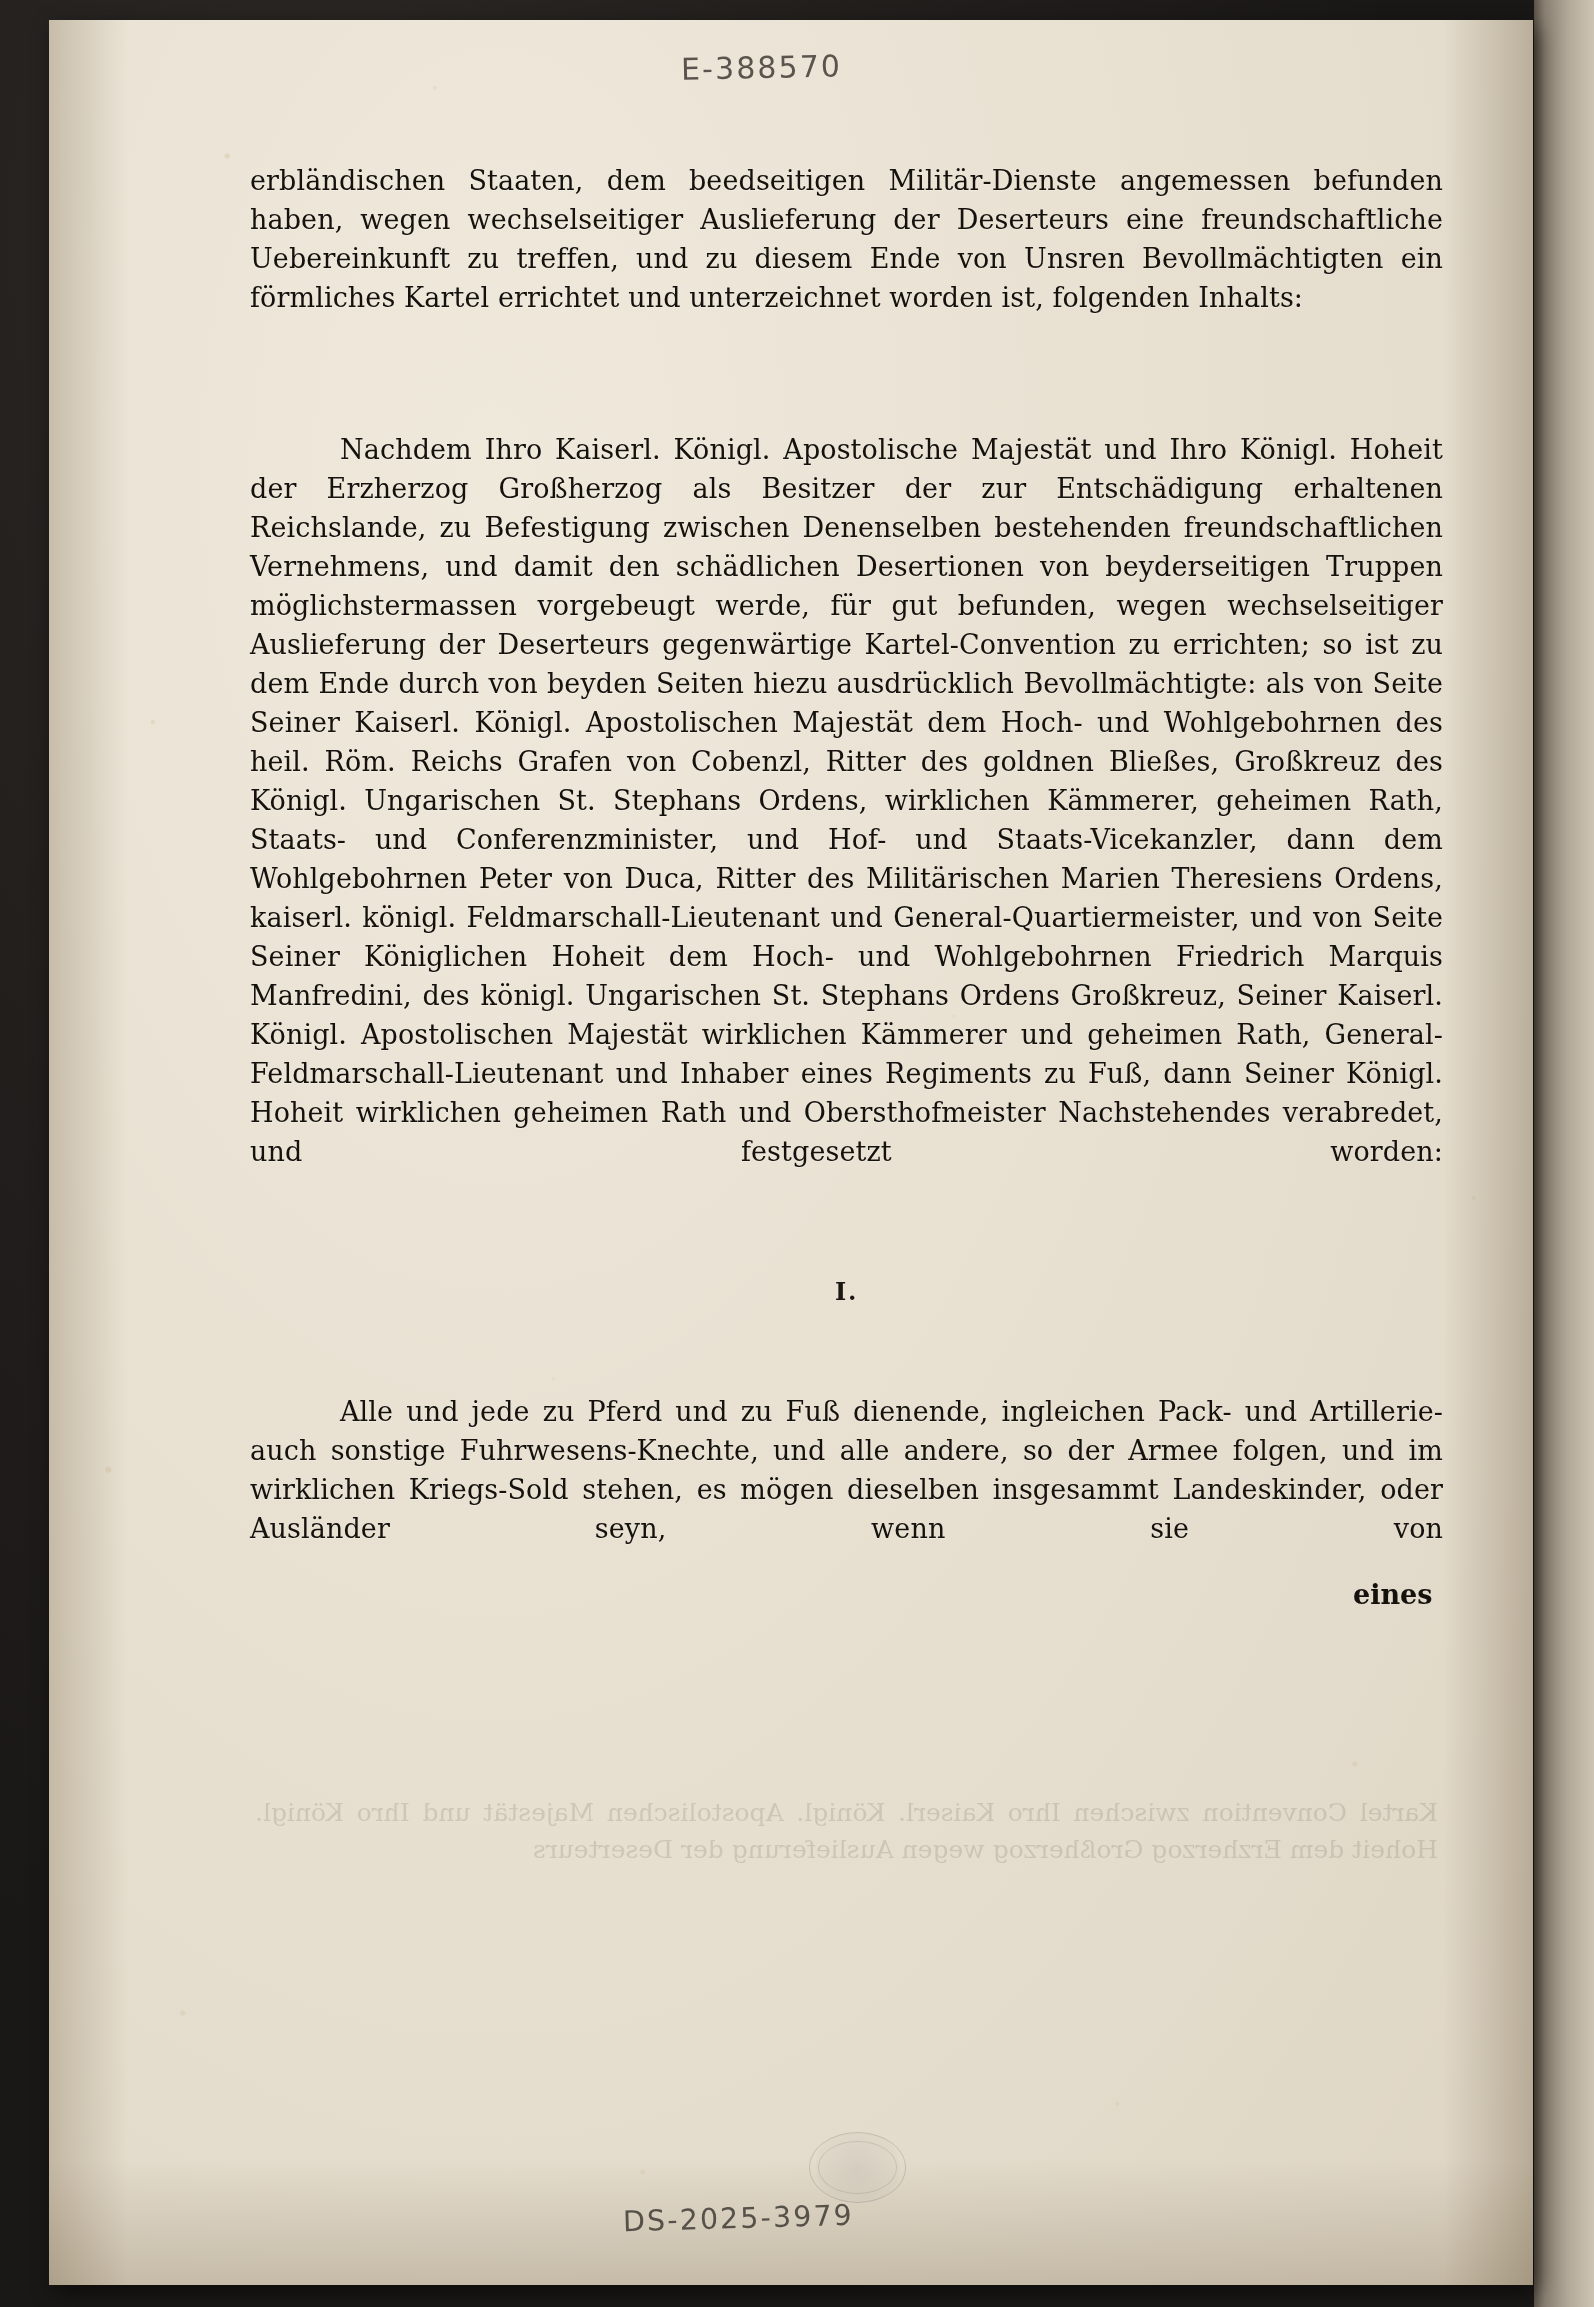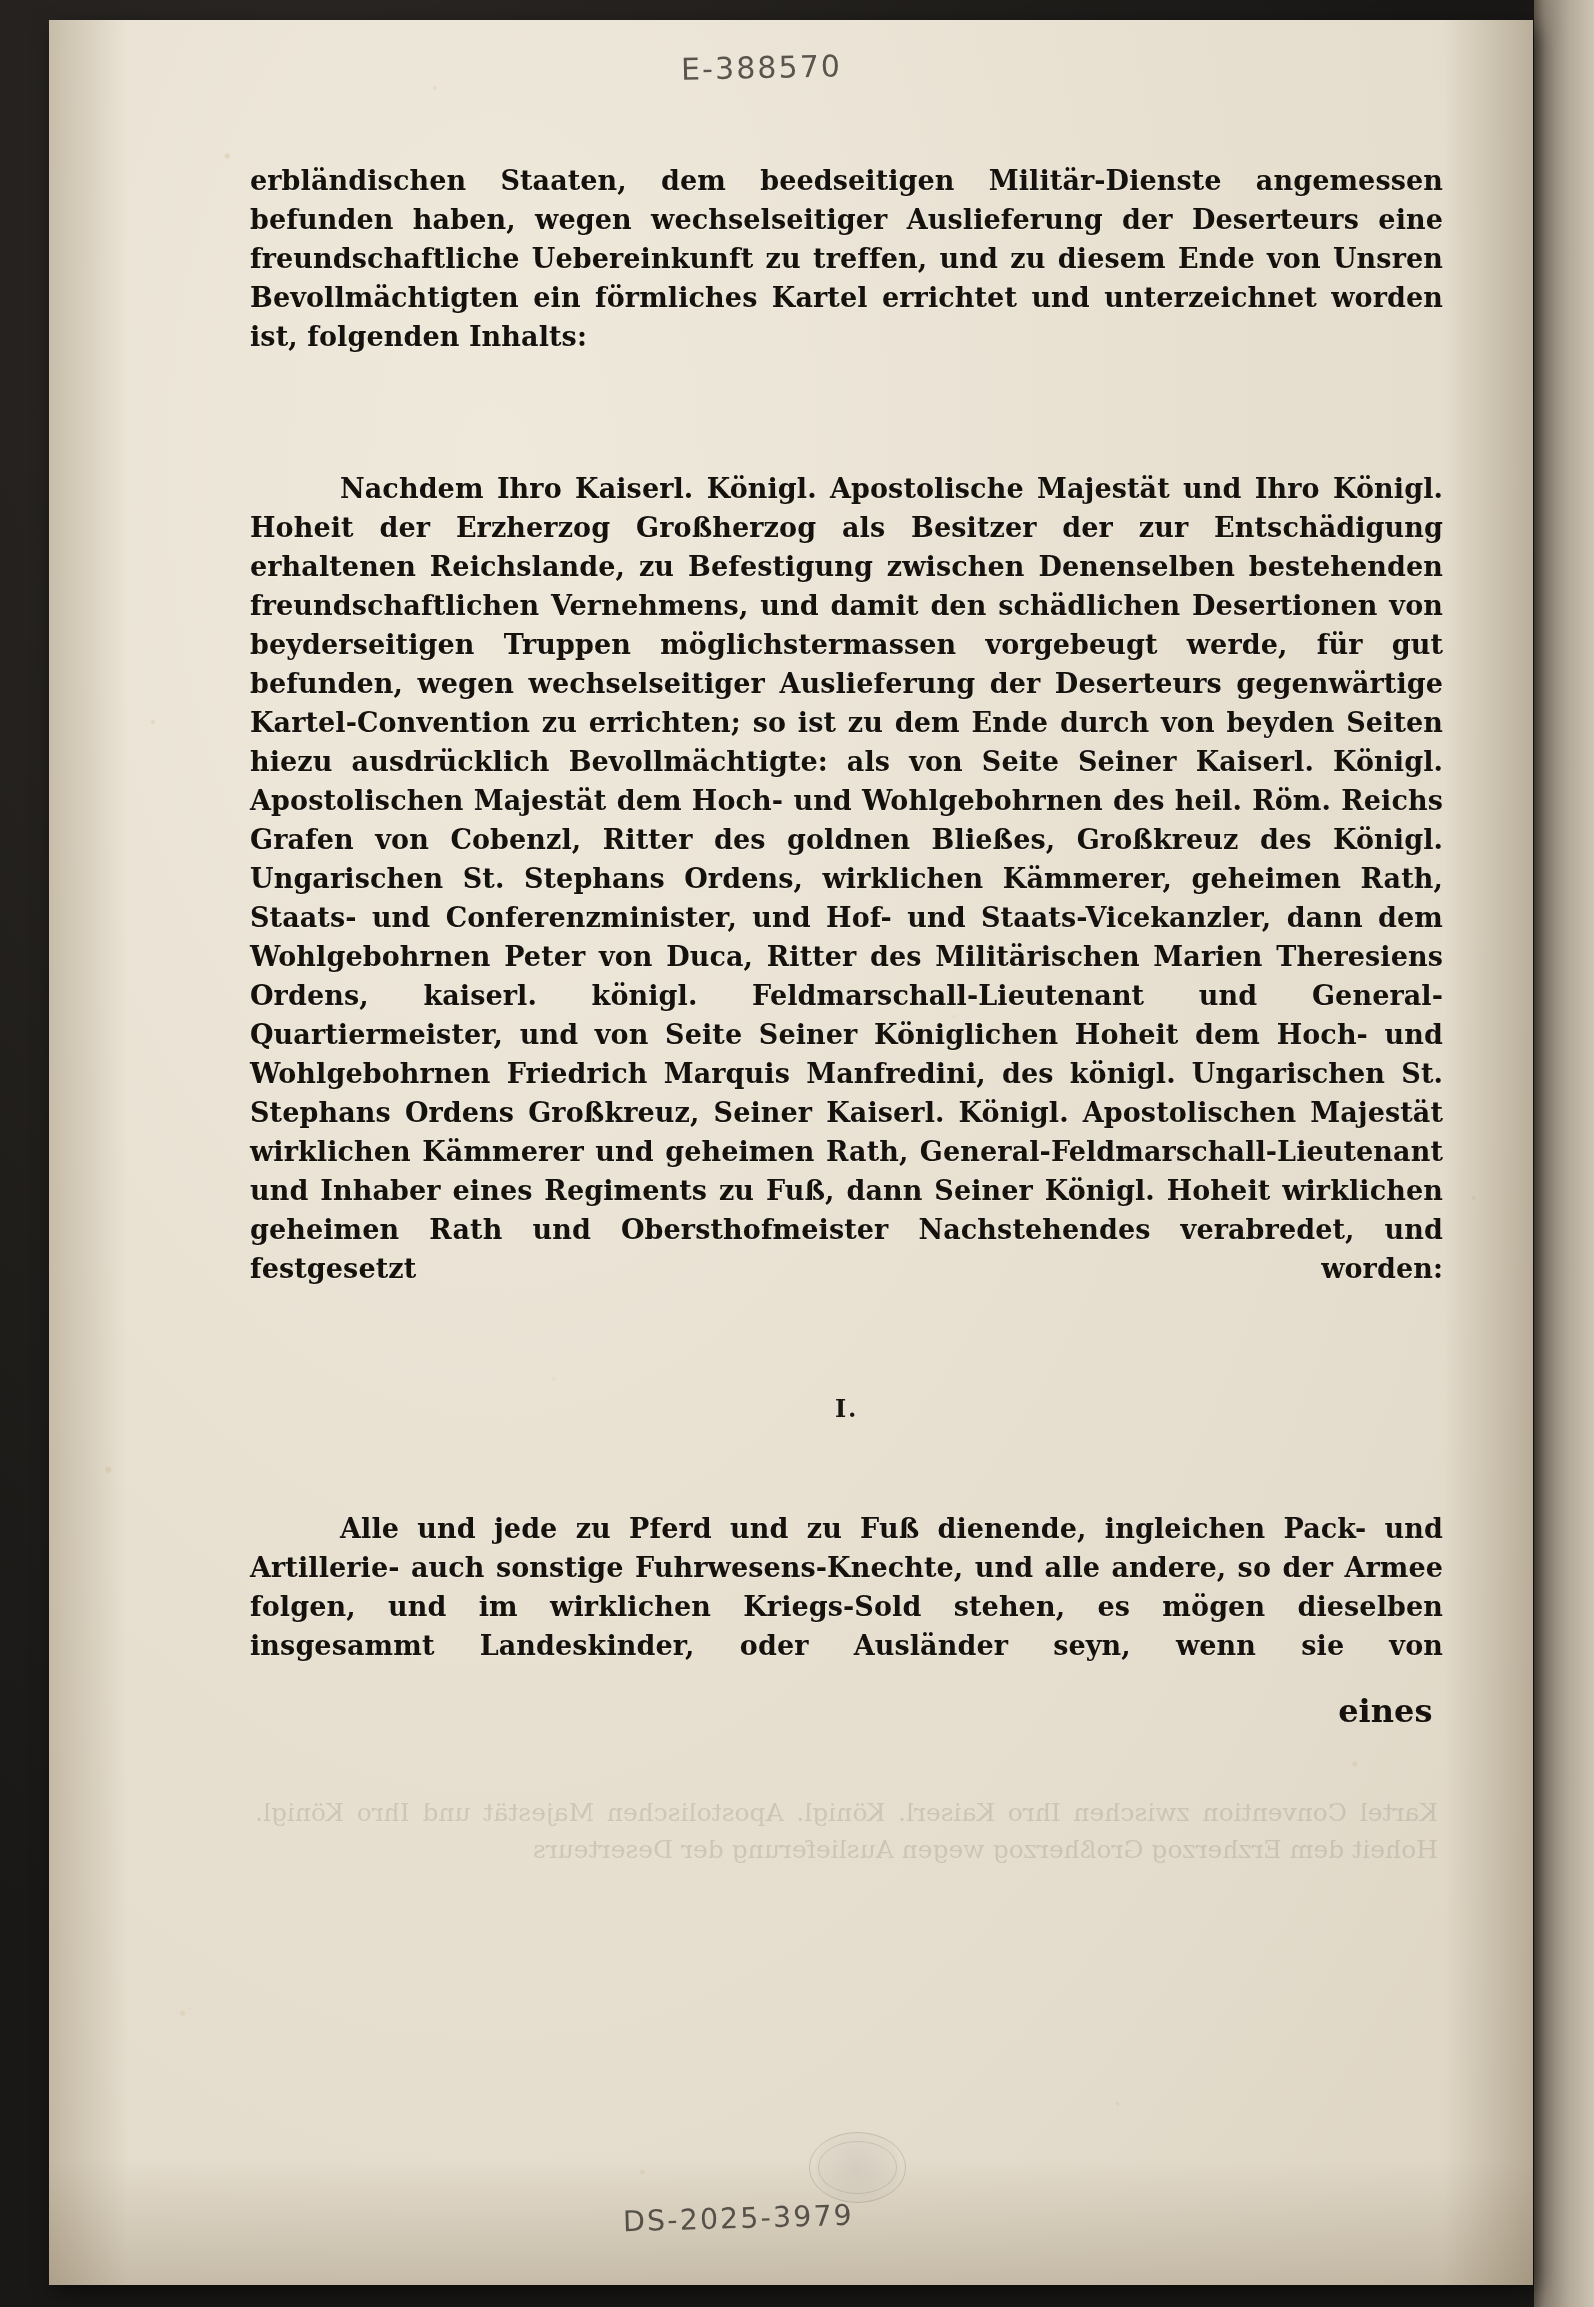--- a/index.html
+++ b/index.html
@@ -147,21 +147,21 @@
     width: 1193px;
     color: #15120e;
     font-family: "DejaVu Serif", serif;
   }
   .para {
     font-size: 27px;
     line-height: 39px;
     text-align: justify;
     text-align-last: justify;
     letter-spacing: 0.1px;
-    font-weight: 700;
+    font-weight: 400;
     text-shadow: 0 0.5px 0 rgba(255,255,255,.25);
   }
   .para.first-lines {
     text-align-last: left;
   }
   .para .indent {
     display: inline-block;
     width: 90px;
   }
   .gap-lg { height: 59px; }
@@ -170,21 +170,21 @@
   .section-num {
     text-align: center;
     font-size: 24px;
     letter-spacing: 1.6px;
     font-weight: 700;
     margin: 0;
     color: #1a1712;
   }
   .closing {
     text-align: right;
-    font-size: 32px;
+    font-size: 27px;
     line-height: 39px;
     font-weight: 600;
     margin-top: 13.7px;
     padding-right: 10.6px;
   }
 
   
   .showthrough {
     position: absolute;
     left: 206px;

